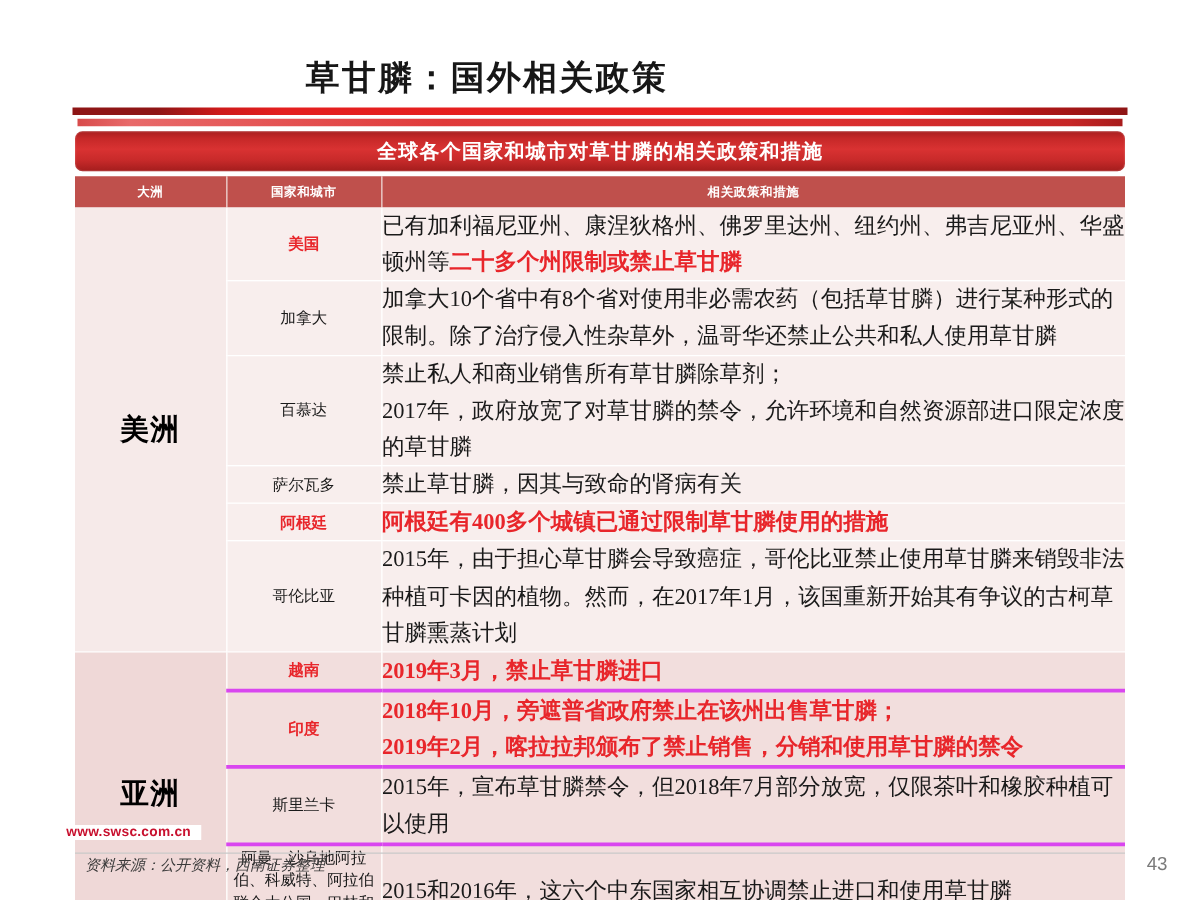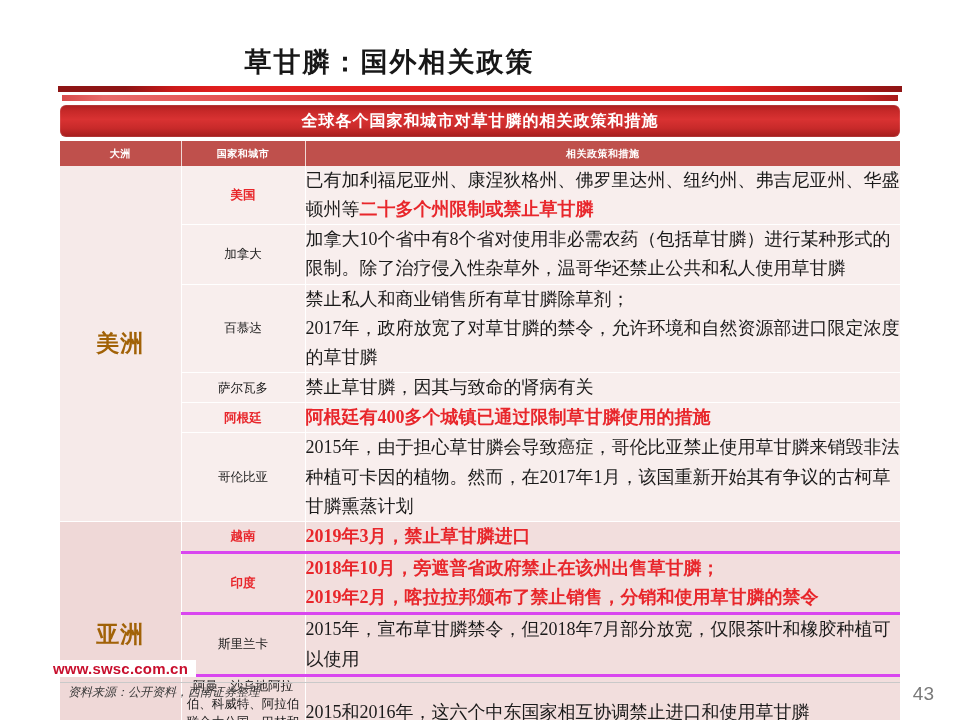--- a/index.html
+++ b/index.html
@@ -111,21 +111,21 @@
     text-align: center;
     border-right: 1px solid #f0d8d5;
     letter-spacing: 0.5px;
   }
   .thead-row th:last-child { border-right: none; }
 
   .cell-continent {
     text-align: center;
     font-size: 23px;
     font-weight: bold;
-    color: #a16207;
+    color: #000000;
     line-height: 1.12;
     border-right: 1px solid #ffffff;
     letter-spacing: 1px;
   }
   .cell-country {
     text-align: center;
     font-size: 12.5px;
     color: #1a1a1a;
     border-right: 1px solid #ffffff;
     padding: 6px 2px;
@@ -164,42 +164,42 @@
     left: 60px;
     top: 682px;
     width: 840px;
     height: 1px;
     background: #c9c9c9;
   }
   .footer-url {
     position: absolute;
     left: 53px;
     top: 660px;
-    font-size: 15px;
+    font-size: 11px;
     font-weight: bold;
     color: #c8102e;
     font-family: "Liberation Sans", sans-serif;
     letter-spacing: 0.2px;
     background: #ffffff;
     padding-right: 8px;
   }
   .footer-source {
     position: absolute;
     left: 68px;
     top: 684px;
     font-size: 12px;
     color: #3a3a3a;
     font-style: italic;
     font-family: "Liberation Serif", "DejaVu Serif", serif;
   }
   .page-num {
     position: absolute;
     right: 26px;
     top: 683px;
-    font-size: 19px;
+    font-size: 15px;
     color: #7a7a7a;
     font-family: "Liberation Sans", sans-serif;
   }
 </style>
 </head>
 <body>
 
 <div class="slide-title">草甘膦：国外相关政策</div>
 
 <div class="deco-bar-wrap">

